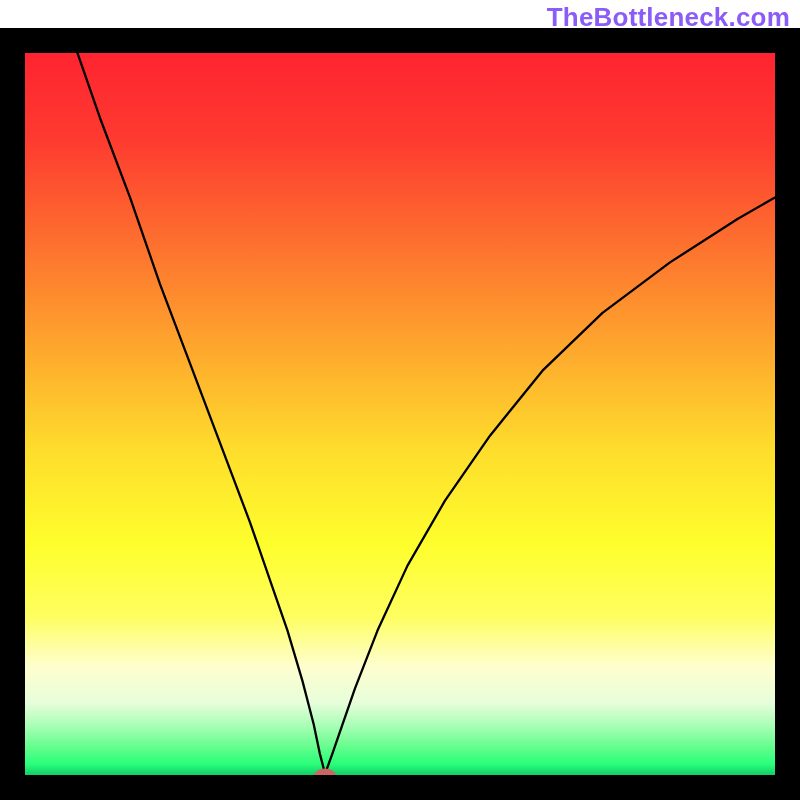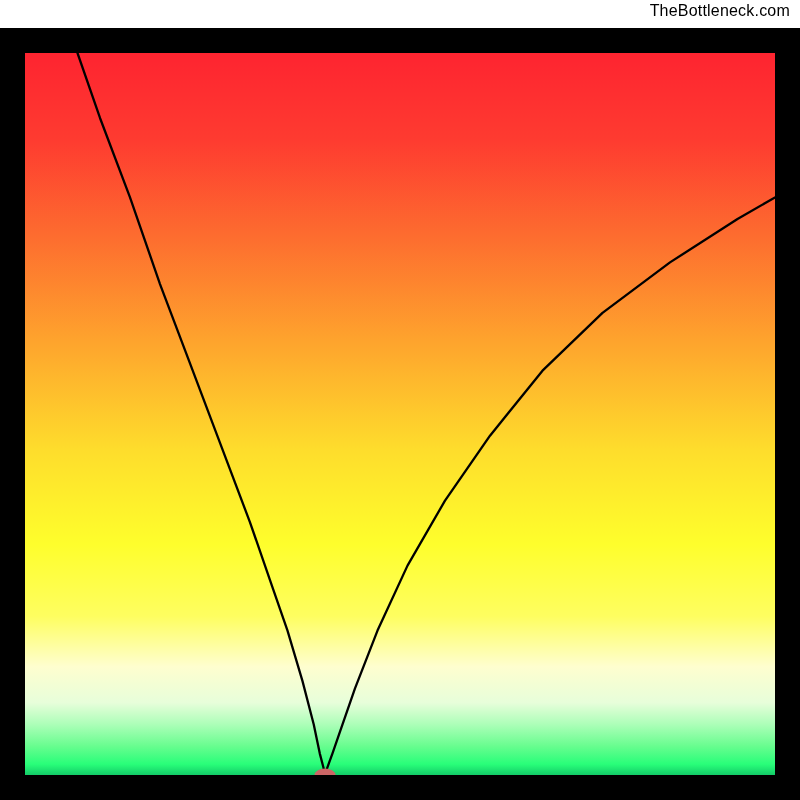--- a/index.html
+++ b/index.html
@@ -10,23 +10,23 @@
   }
   .container {
     position: relative;
     width: 800px;
     height: 800px;
   }
   .watermark {
     position: absolute;
     top: 2px;
     right: 10px;
-    font-size: 16px;
-    color: #000000;
-    font-weight: 400;
+    font-size: 26px;
+    color: #8b5cf6;
+    font-weight: 700;
     letter-spacing: 0.2px;
   }
   .frame {
     position: absolute;
     top: 28px;
     left: 0;
     width: 800px;
     height: 772px;
     background: #000000;
     box-sizing: border-box;

